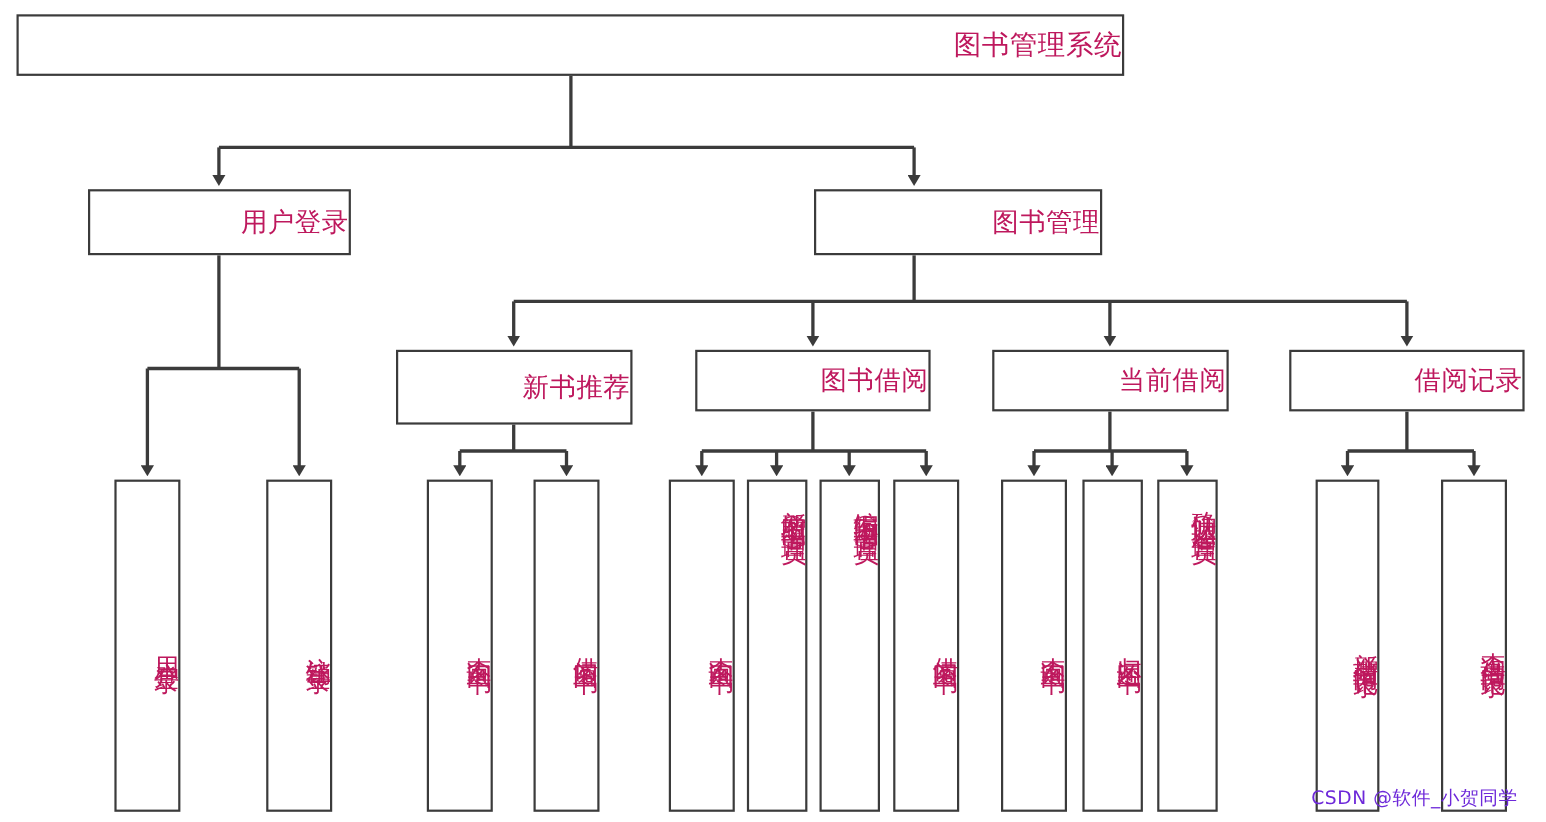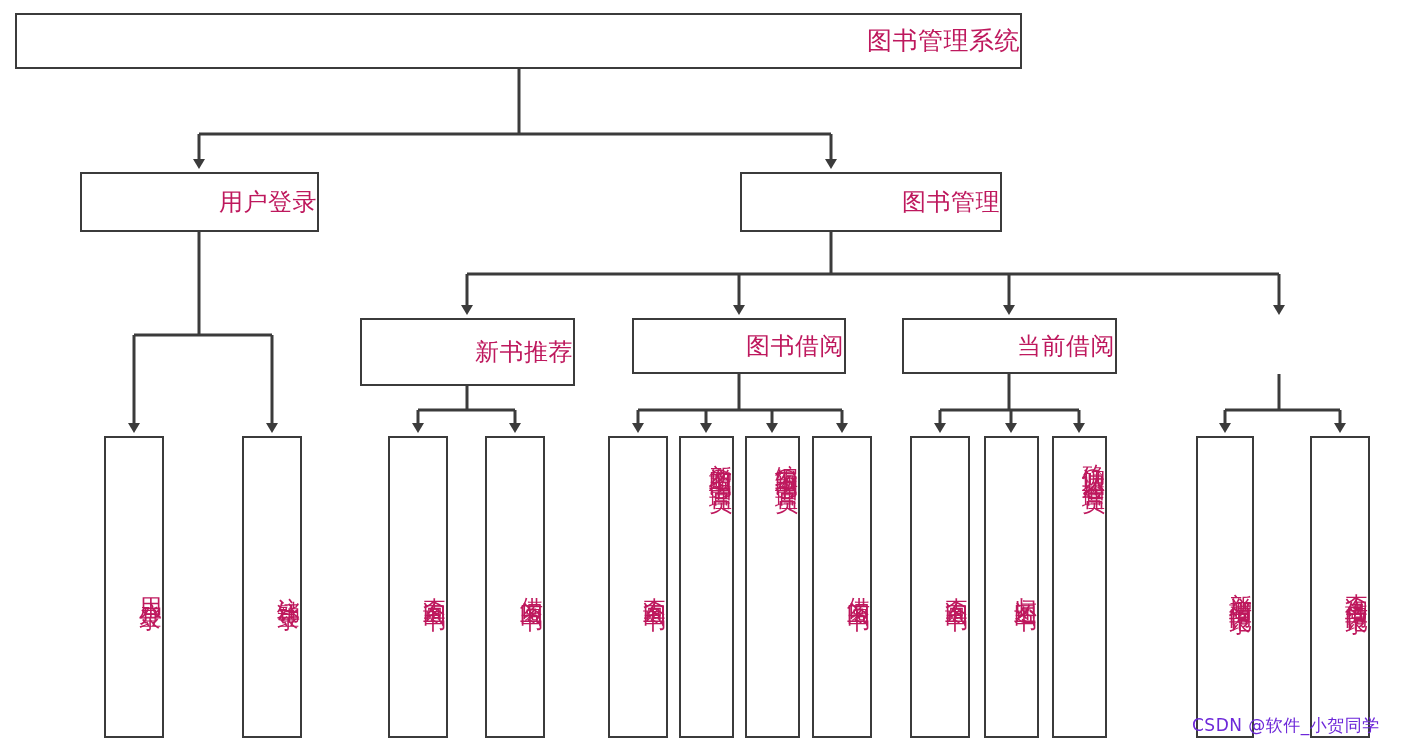--- a/index.html
+++ b/index.html
@@ -140,20 +140,23 @@
 
   <div class="node node-h" style="left:360px; top:318px; width:215px; height:68px;">
     <span>新书推荐</span>
   </div>
   <div class="node node-h" style="left:902px; top:318px; width:215px; height:56px;">
     <span>当前借阅</span>
   </div>
   <div class="node node-h" style="left:632px; top:318px; width:214px; height:56px;">
     <span>图书借阅</span>
   </div>
+  <div class="node node-h" style="left:1172px; top:318px; width:214px; height:56px;">
+    <span>借阅记录</span>
+  </div>
 
   <div class="node node-v" style="left:104px; top:436px; width:60px; height:302px;">
     <span class="vtext vt-center">用户登录</span>
   </div>
   <div class="node node-v" style="left:242px; top:436px; width:60px; height:302px;">
     <span class="vtext vt-center">注销登录</span>
   </div>
   <div class="node node-v" style="left:388px; top:436px; width:60px; height:302px;">
     <span class="vtext vt-center">查询图书</span>
   </div>

